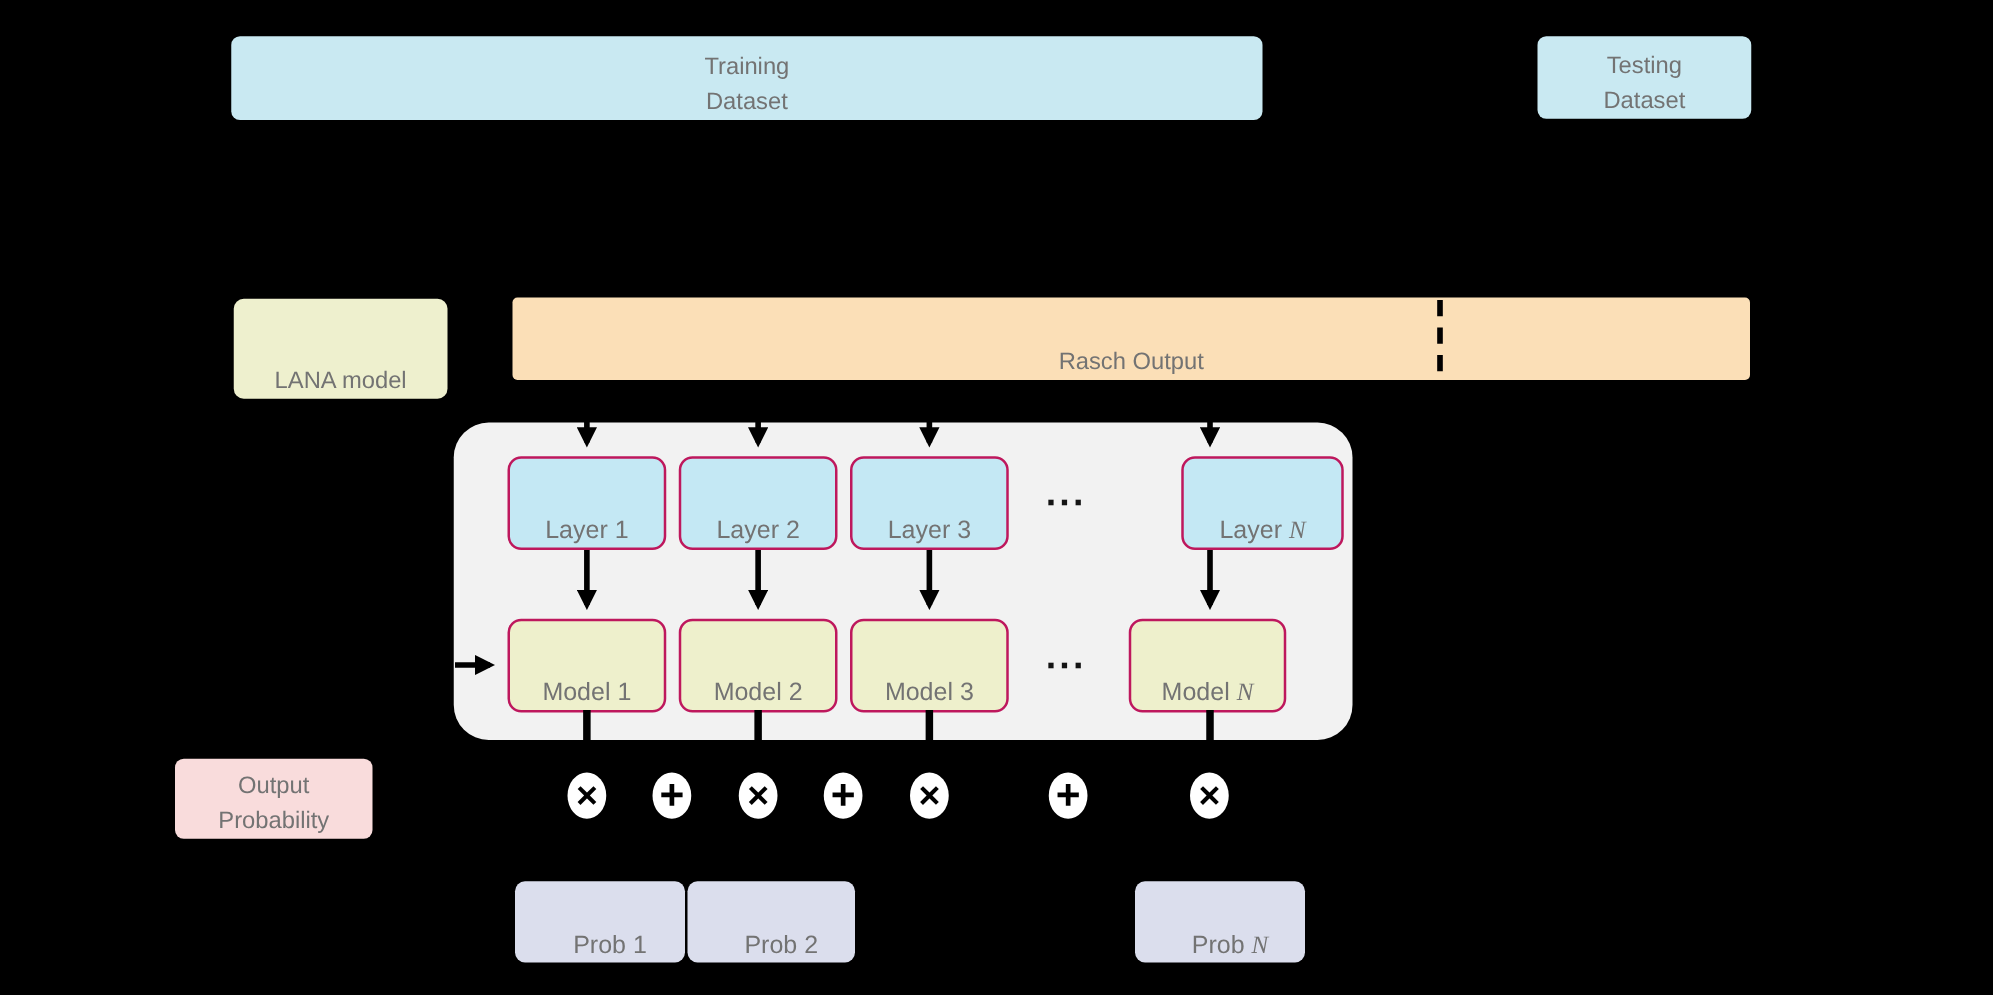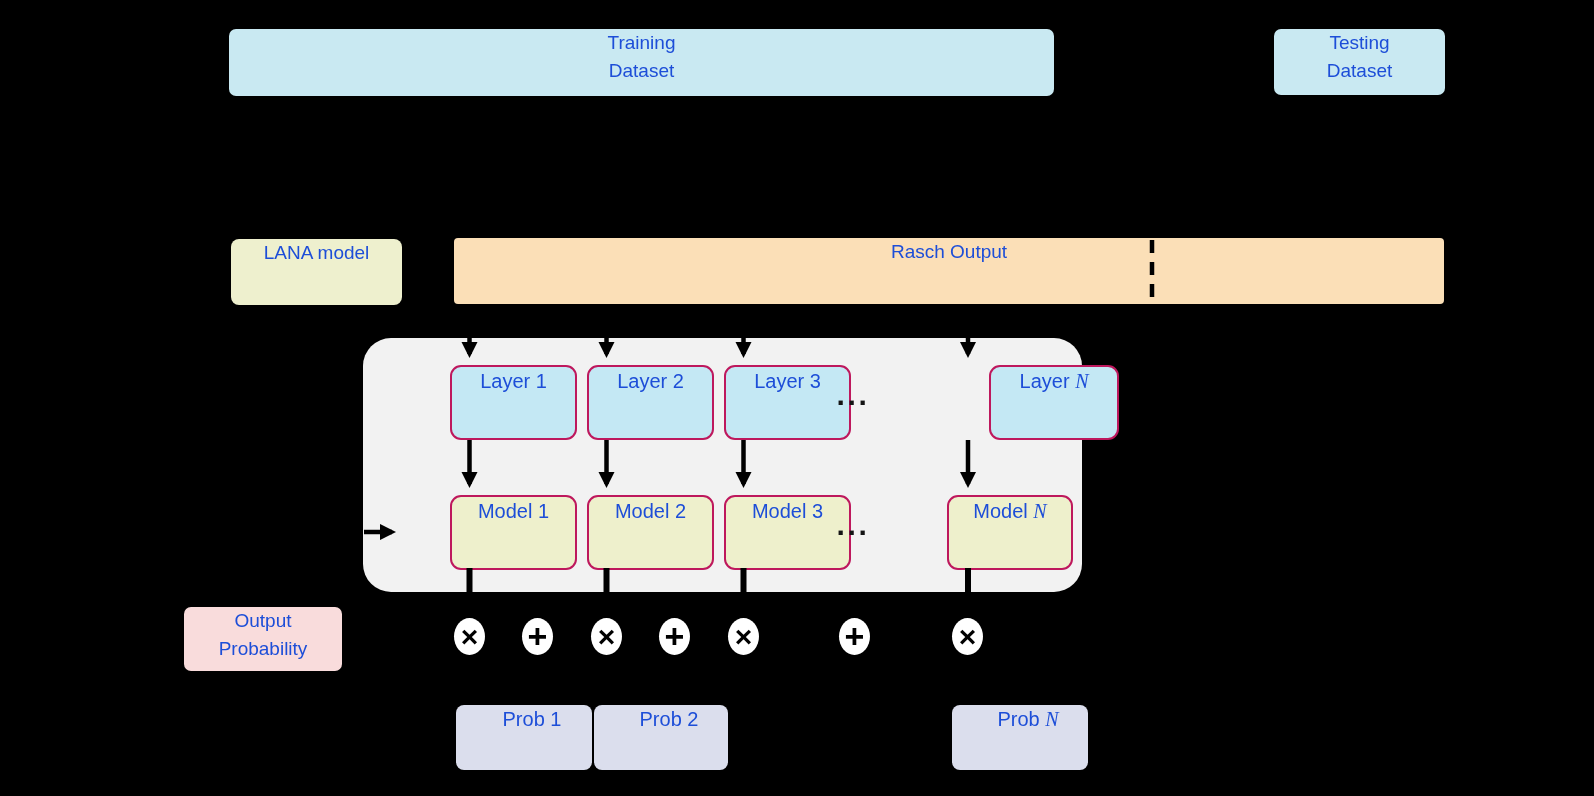--- a/index.html
+++ b/index.html
@@ -6,25 +6,24 @@
   .canvas{
     position:relative;
     width:1594px;height:796px;
     background:#000;
     font-family:"Liberation Sans","DejaVu Sans",sans-serif;
     color:#111;
     overflow:hidden;
   }
   .box{
     position:absolute;
-    display:flex;align-items:flex-start;justify-content:center;
+    display:flex;align-items:flex-end;justify-content:center;
     text-align:center;
     font-size:19px;line-height:28px;
-    color:#1d4ed8;
-    margin-left:44px;
+    color:#737373;
   }
   .dataset{background:#c9e9f2;border-radius:7px;}
   .lana{background:#eef0ce;border-radius:8px;}
   .rasch{background:#fbdfb7;border-radius:4px;}
   .node{
     border:2px solid #be185d;border-radius:11px;
     font-size:20px;
     box-sizing:border-box;
   }
   .layer{background:#c4e8f4;}
@@ -68,21 +67,21 @@
       <span>Dataset</span>
     </div>
   </div>
   <div class="box dataset two-line" style="left:1230px;top:29px;width:171px;height:66px;">
     <div>
       <span>Testing</span>
       <span>Dataset</span>
     </div>
   </div>
 
-  <div class="box lana" style="left:187px;top:239px;width:171px;height:66px;">
+  <div class="box lana" style="left:187px;top:239px;width:171px;height:80px;">
     <span>LANA model</span>
   </div>
   <div class="box rasch" style="left:410px;top:238px;width:990px;height:66px;">
     <span>Rasch Output</span>
   </div>
 
   <div class="container-panel"></div>
 
   <div class="box node layer" style="left:406px;top:365px;width:127px;height:75px;">
     <span><span>Layer</span>&nbsp;<span>1</span></span>

